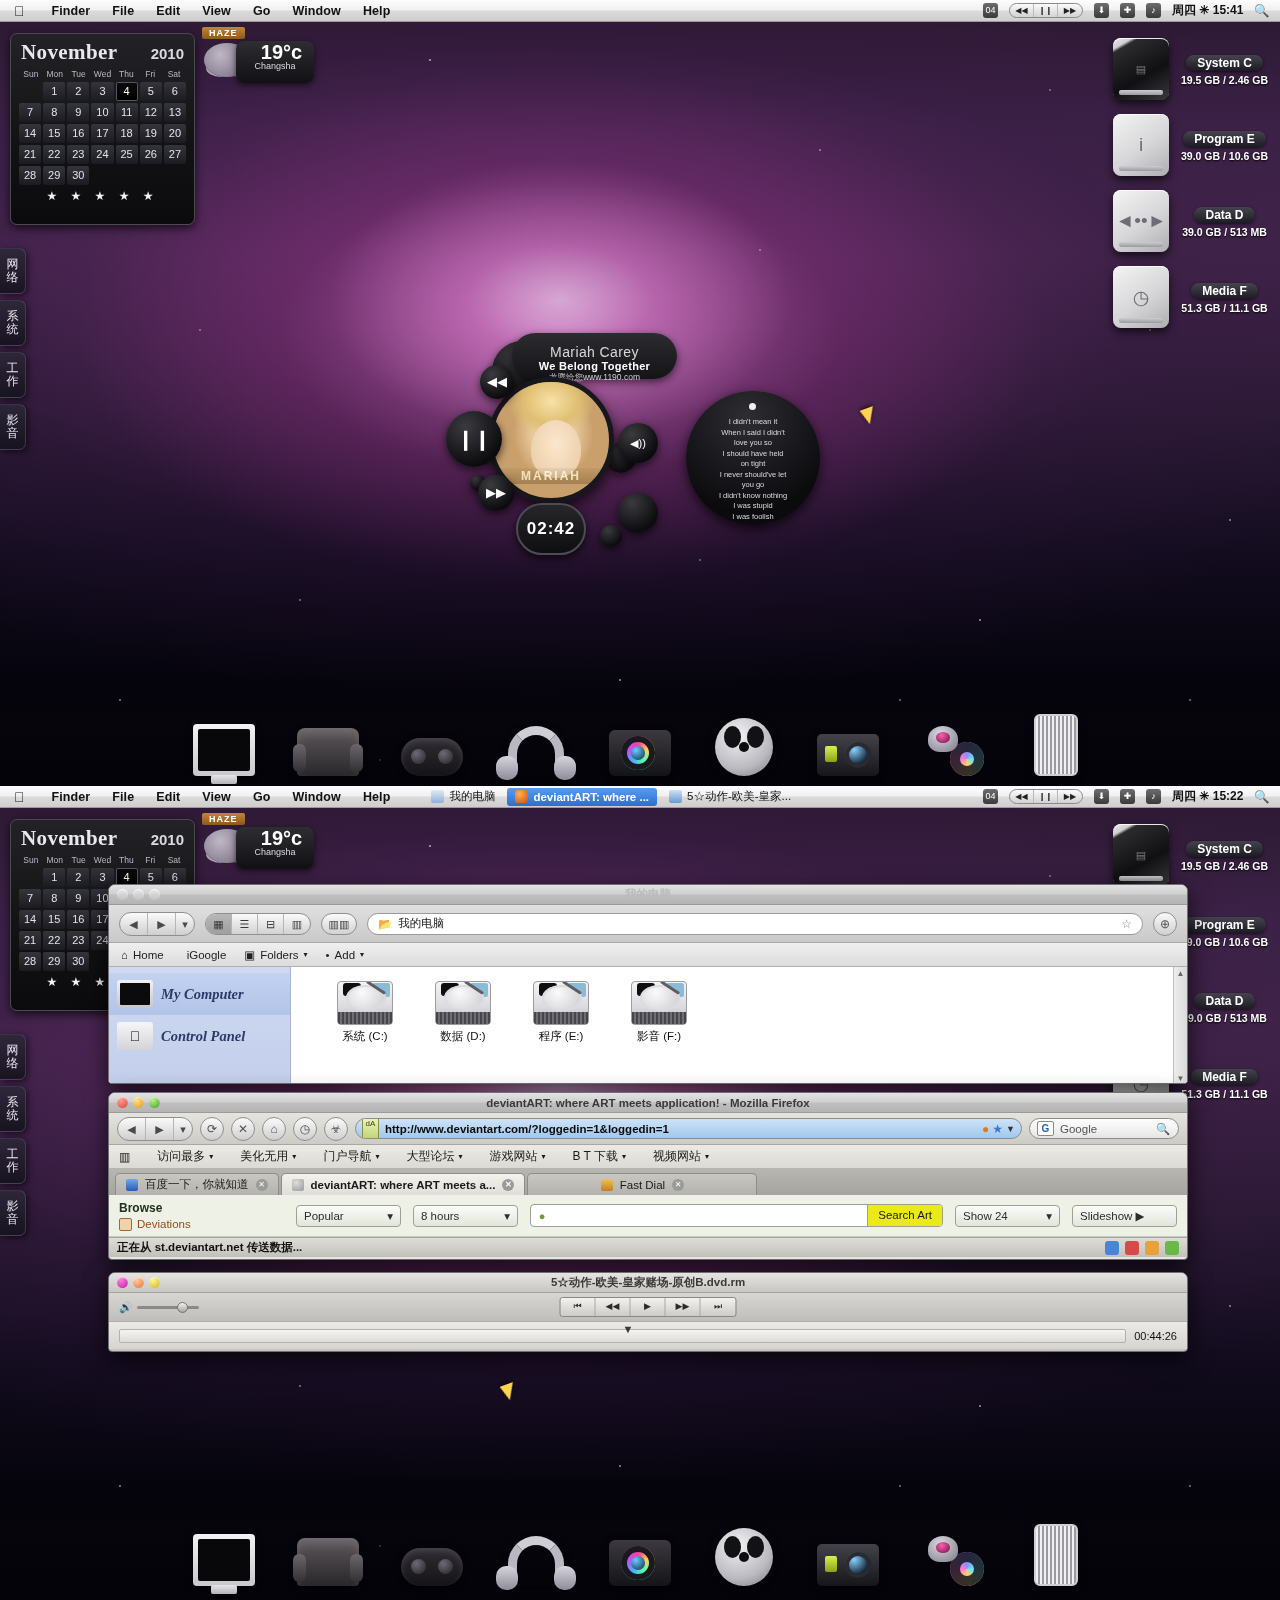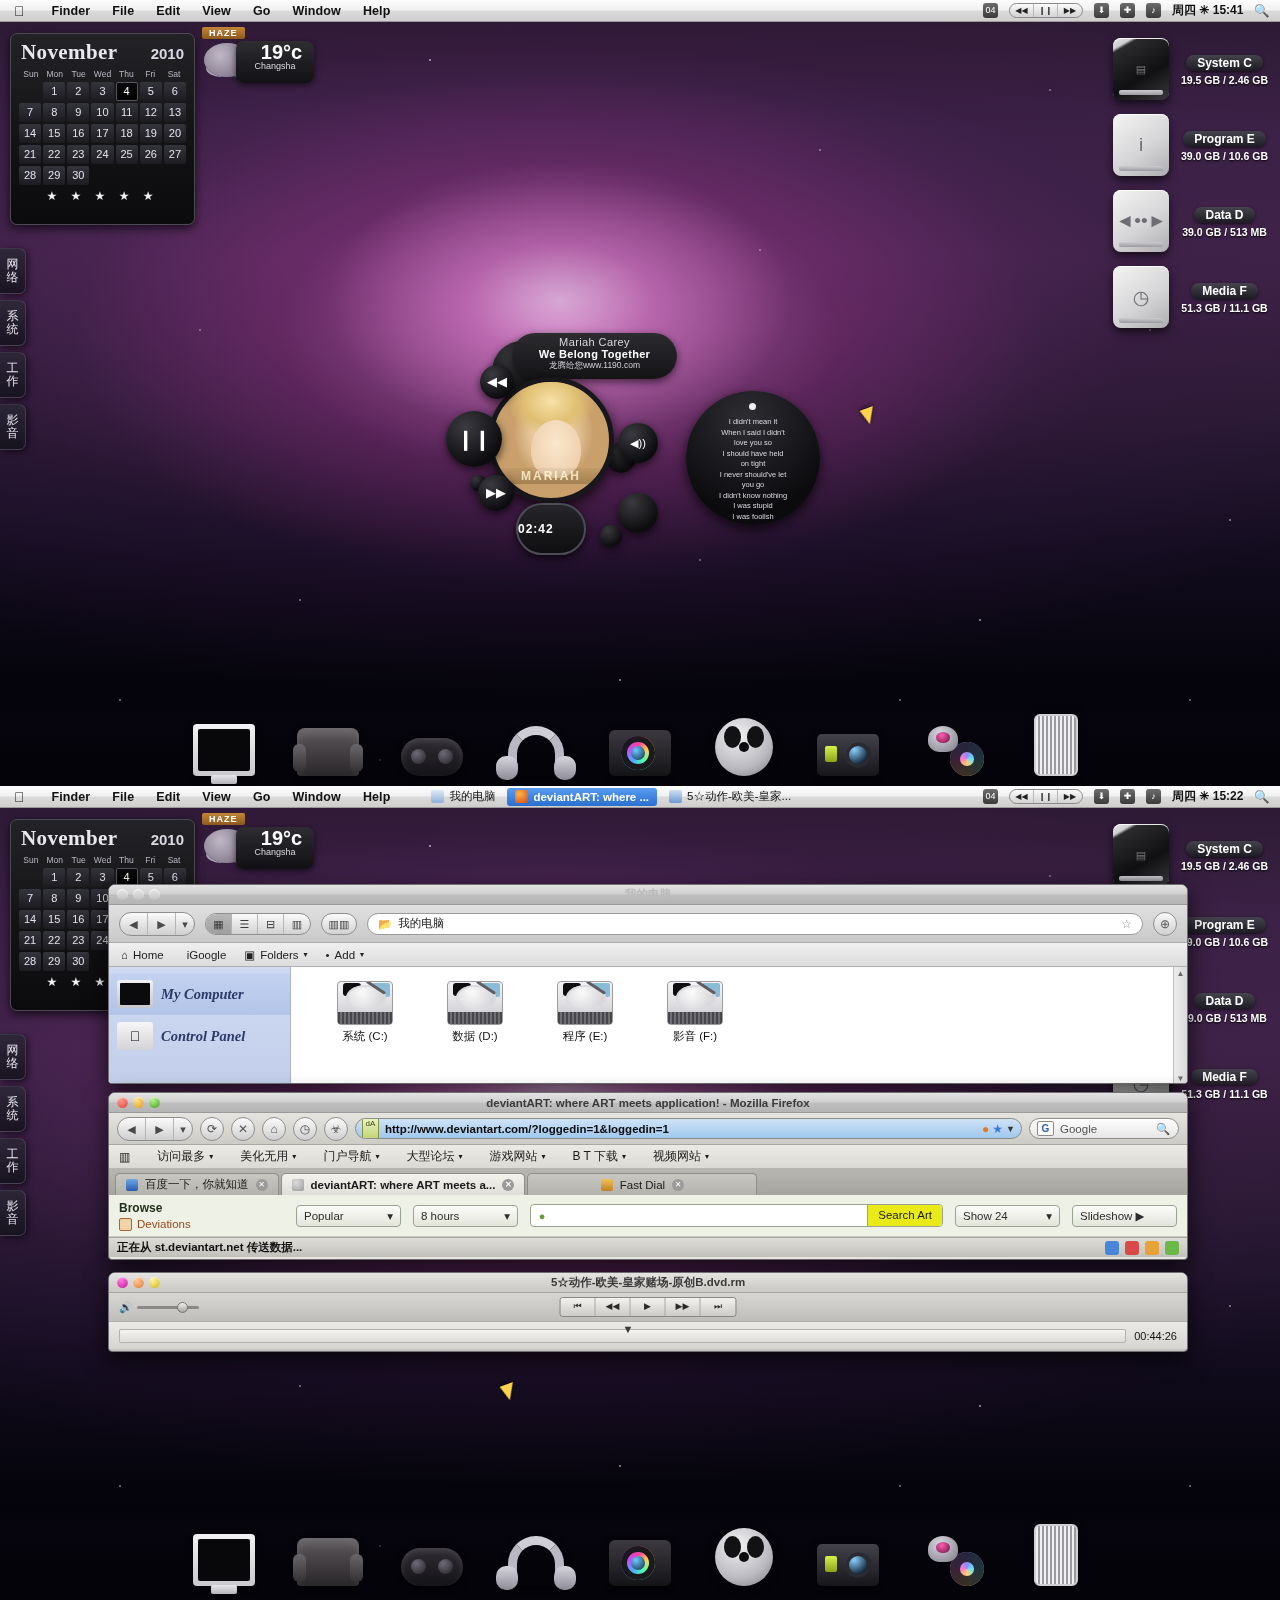--- a/index.html
+++ b/index.html
@@ -135,42 +135,42 @@
     text-shadow:0 1px 2px #000; white-space:nowrap;}
 
   
   .player{ position:absolute; z-index:14; }
   .circ{ position:absolute; border-radius:50%;
     background:radial-gradient(circle at 35% 25%, #3a3a3e, #0d0d10 70%);
     box-shadow:0 3px 9px rgba(0,0,0,.6); }
   .nowplay{ position:absolute; left:72px; top:8px; width:165px; height:46px;
     border-radius:23px; background:linear-gradient(180deg,#2c2c30,#141417);
     color:#fff; text-align:center; padding-top:3px; box-shadow:0 3px 8px rgba(0,0,0,.6);}
-  .np-artist{ font-size:11px; color:#d7d7dd; letter-spacing:.4px;}
+  .np-artist{ font-size:14px; color:#d7d7dd; letter-spacing:.4px;margin-top:8px;}
   .np-title{ font-size:11px; font-weight:bold; letter-spacing:.3px;}
   .np-site{ font-size:8.5px; color:#cfcfd6; }
   .album{ position:absolute; left:48px; top:52px; width:126px; height:126px;
     border-radius:50%; overflow:hidden; border:5px solid #18181c;
     box-shadow:0 5px 14px rgba(0,0,0,.75);
     background:
       radial-gradient(ellipse 40px 46px at 52% 44%, #f6e0c0 0%, #e7c79a 55%, #c9a06c 100%),
       linear-gradient(180deg,#f3d79c 0%, #d8a85d 45%, #8a5e2a 100%);}
   .album .hair{ position:absolute; inset:-6px; border-radius:50%;
     background:radial-gradient(ellipse 70px 58px at 50% 20%, #f7e2a8 0%, #e0bf72 38%, rgba(0,0,0,0) 62%);}
   .album .face{ position:absolute; left:38px; top:38px; width:50px; height:58px;
     border-radius:50% 50% 45% 45%;
     background:radial-gradient(ellipse at 50% 40%, #fbe7cd, #e9c9a2);}
   .album .band{ position:absolute; left:0; right:0; bottom:14px; height:16px;
     background:linear-gradient(180deg,rgba(0,0,0,.05),rgba(60,40,10,.35));
     color:#fff8d8; font-size:12px; font-weight:bold; text-align:center;
     letter-spacing:2px; line-height:16px; opacity:.75;}
   .timer{ position:absolute; left:76px; top:178px; width:70px; height:52px;
     border-radius:26px; background:linear-gradient(180deg,#26262a,#0e0e11);
-    border:2px solid #4c4c54; color:#fff; font-size:12px; font-weight:bold;
-    text-align:left; line-height:48px; letter-spacing:1px;
+    border:2px solid #4c4c54; color:#fff; font-size:17px; font-weight:bold;
+    text-align:center; line-height:48px; letter-spacing:1px;
     box-shadow:0 3px 9px rgba(0,0,0,.7);}
   .pbtn{ position:absolute; border-radius:50%;
     background:radial-gradient(circle at 35% 28%, #3a3a40, #0c0c0f 72%);
     color:#fff; text-align:center; box-shadow:0 3px 8px rgba(0,0,0,.65);}
   .lyrics{ position:absolute; left:246px; top:66px; width:134px; height:134px;
     border-radius:50%; background:radial-gradient(circle at 45% 20%, #2d2d32, #0b0b0e 72%);
     box-shadow:0 4px 12px rgba(0,0,0,.7); color:#d9d9e0; font-size:7.5px;
     text-align:center; padding:26px 10px 0; line-height:10.5px;}
   .lyrics .dot{ position:absolute; left:63px; top:12px; width:7px; height:7px;
     border-radius:50%; background:#f0f0f4;}
@@ -305,21 +305,21 @@
   .exp-side{ width:182px; background:linear-gradient(180deg,#cfd9f2,#c3cfeb);
     border-right:1px solid #a9b4cf; padding:6px 0;}
   .side-row{ display:flex; align-items:center; gap:8px; padding:7px 8px; }
   .side-row.sel{ background:linear-gradient(180deg,#c3d2f0,#b2c4e8); }
   .side-ico{ width:36px;height:28px;border-radius:3px;
     background:linear-gradient(180deg,#f2f2f4,#c6c6cb); padding:3px;}
   .side-ico i{ display:block;width:100%;height:100%;background:#0b0b0d;border-radius:1px;}
   .side-ico.cp{ background:linear-gradient(180deg,#f6f6f8,#d4d4d8); position:relative;}
   .side-label{ font-family:"Liberation Serif", serif; font-style:italic; font-weight:bold;
     font-size:14.5px; color:#2b3a66;}
-  .exp-files{ flex:1; display:flex; gap:38px; padding:14px 0 0 38px; }
+  .exp-files{ flex:1; display:flex; gap:26px; padding:14px 0 0 38px; }
   .file{ width:72px; text-align:center; }
   .hdd{ width:56px;height:44px;margin:0 auto; border-radius:4px; position:relative;
     background:linear-gradient(180deg,#f4f4f6 0%,#dcdce0 58%,#bfbfc4 100%);
     border:1px solid #9b9ba0; overflow:hidden;}
   .hdd .platter{ position:absolute; left:8px; top:3px; width:40px; height:26px;
     border-radius:50%; background:radial-gradient(circle at 40% 30%,#fafafa,#c9c9ce);
     box-shadow:inset 0 0 0 2px #dcdce0;}
   .hdd .arm{ position:absolute; right:5px; top:4px; width:22px; height:3px;
     background:#5d5d63; transform:rotate(33deg); border-radius:2px;}
   .hdd .blue{ position:absolute; right:2px; top:1px; width:18px;height:14px;

